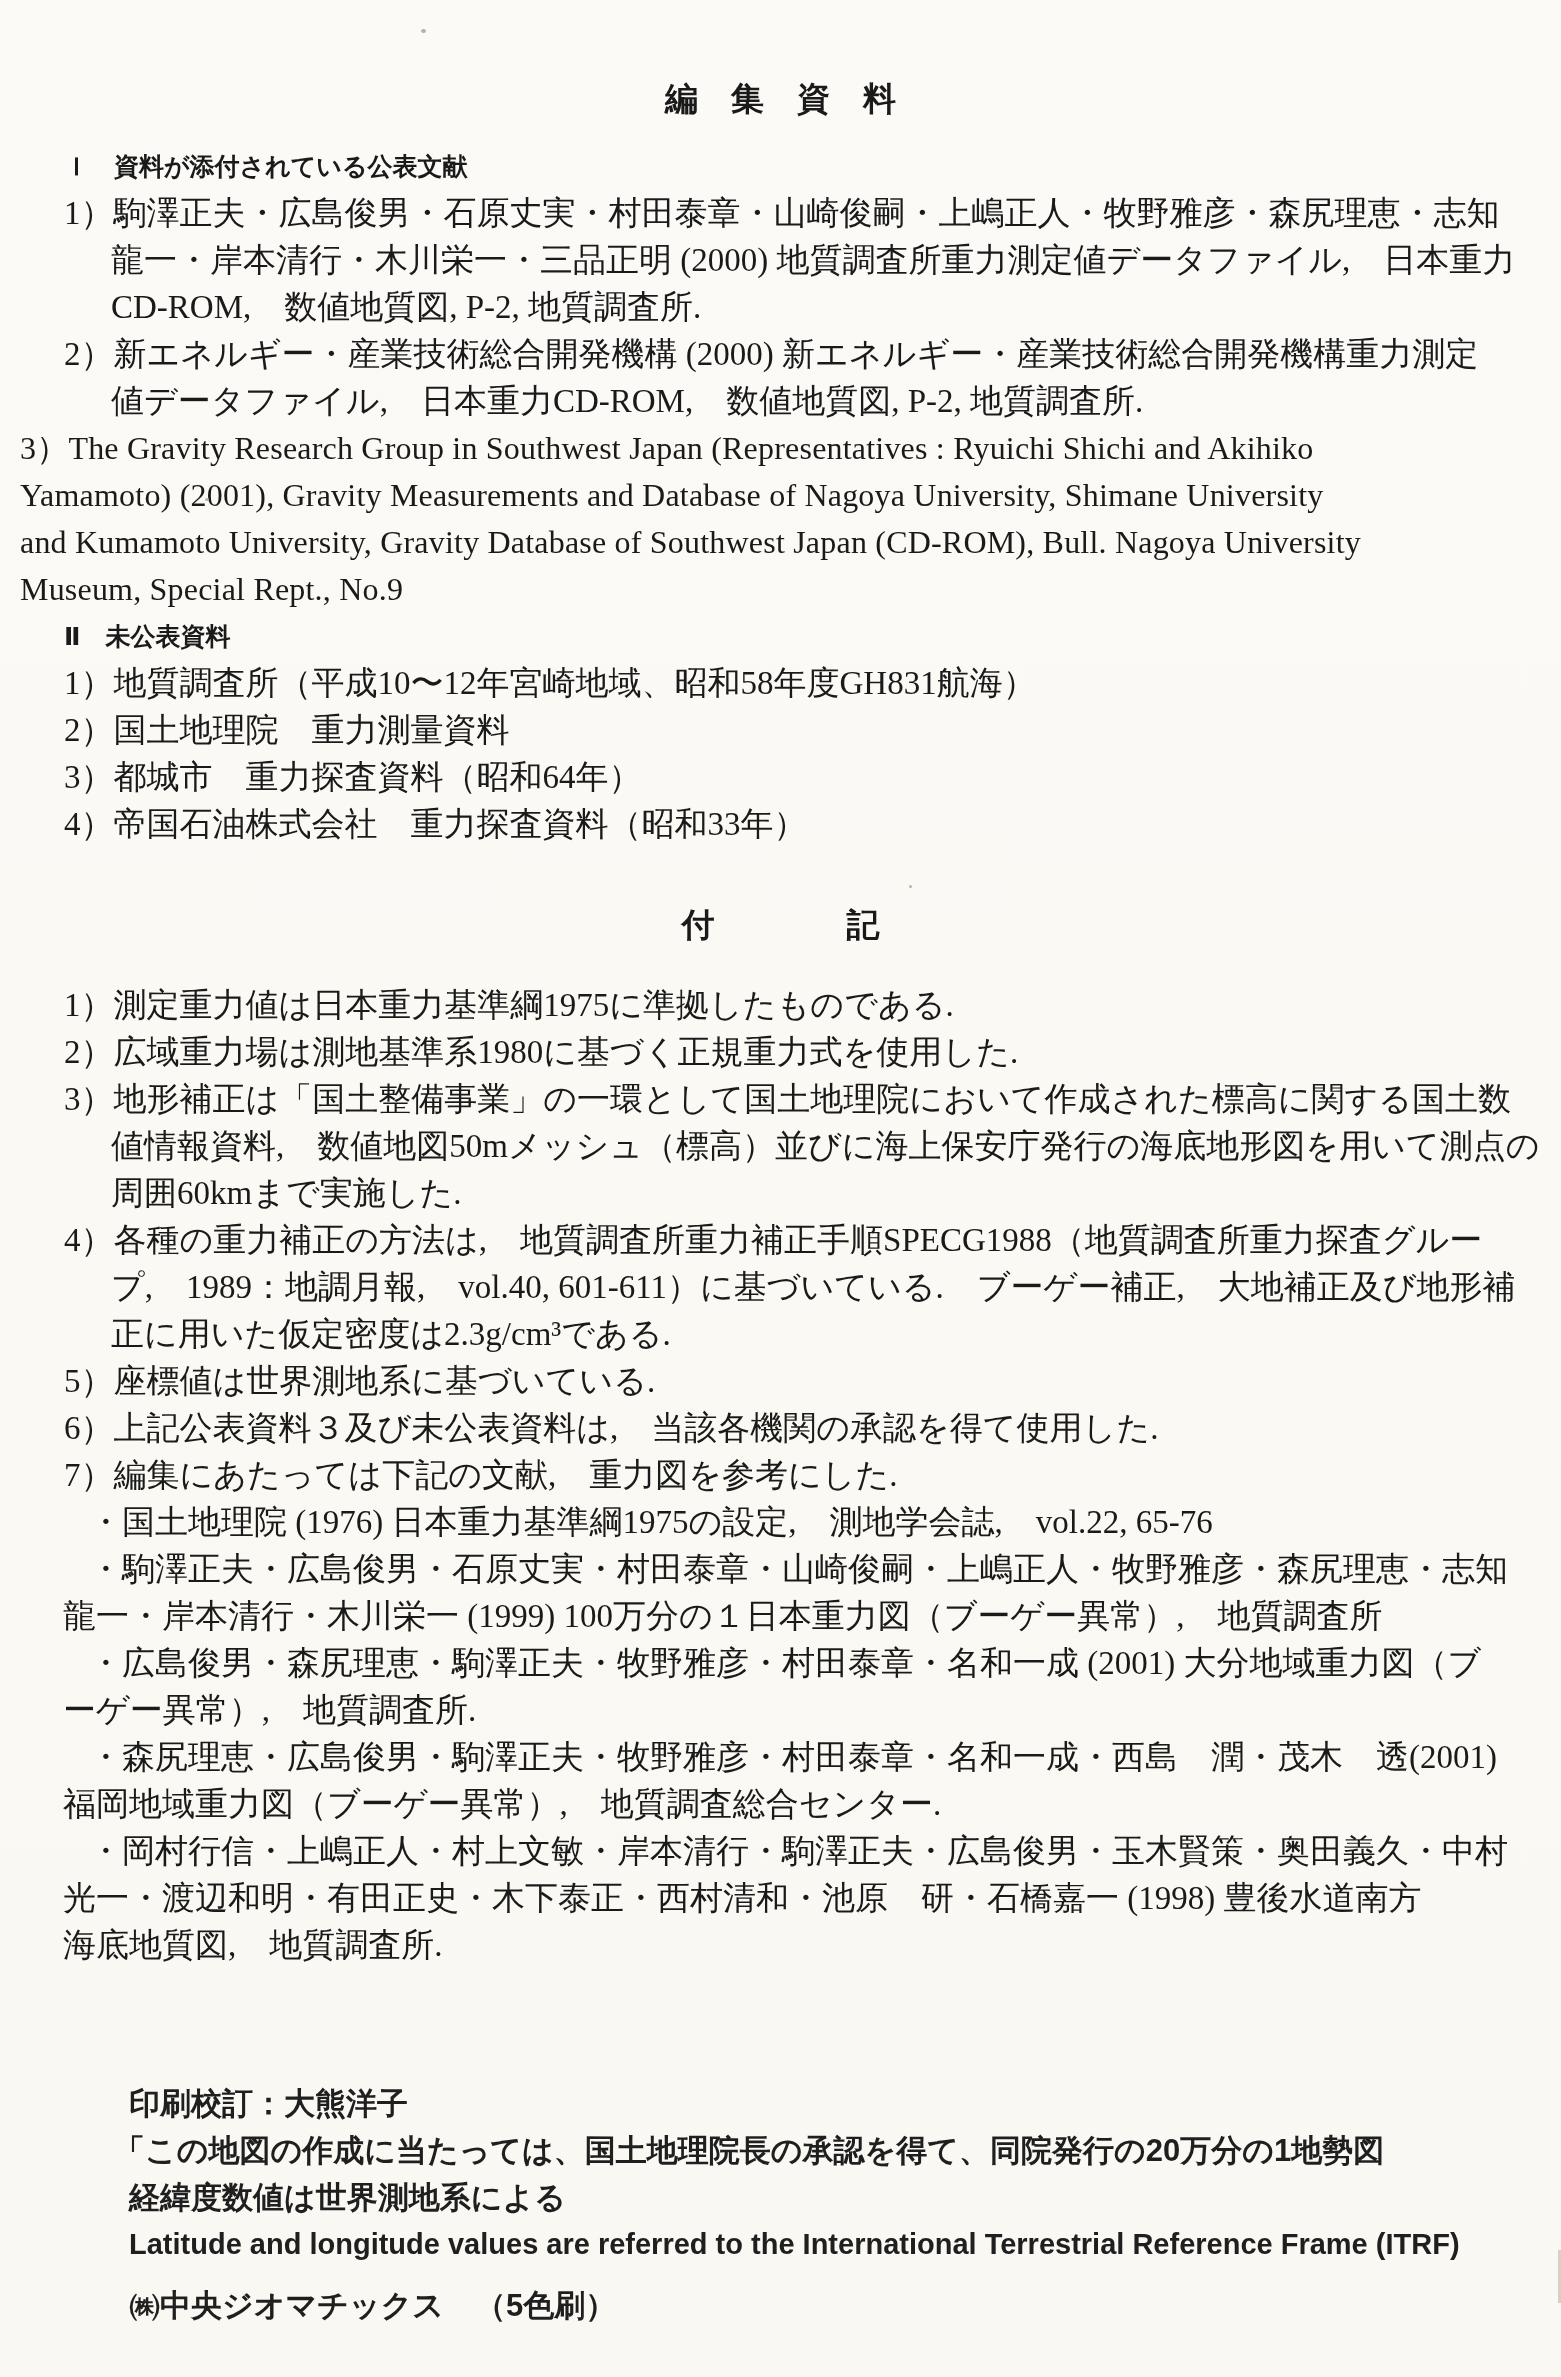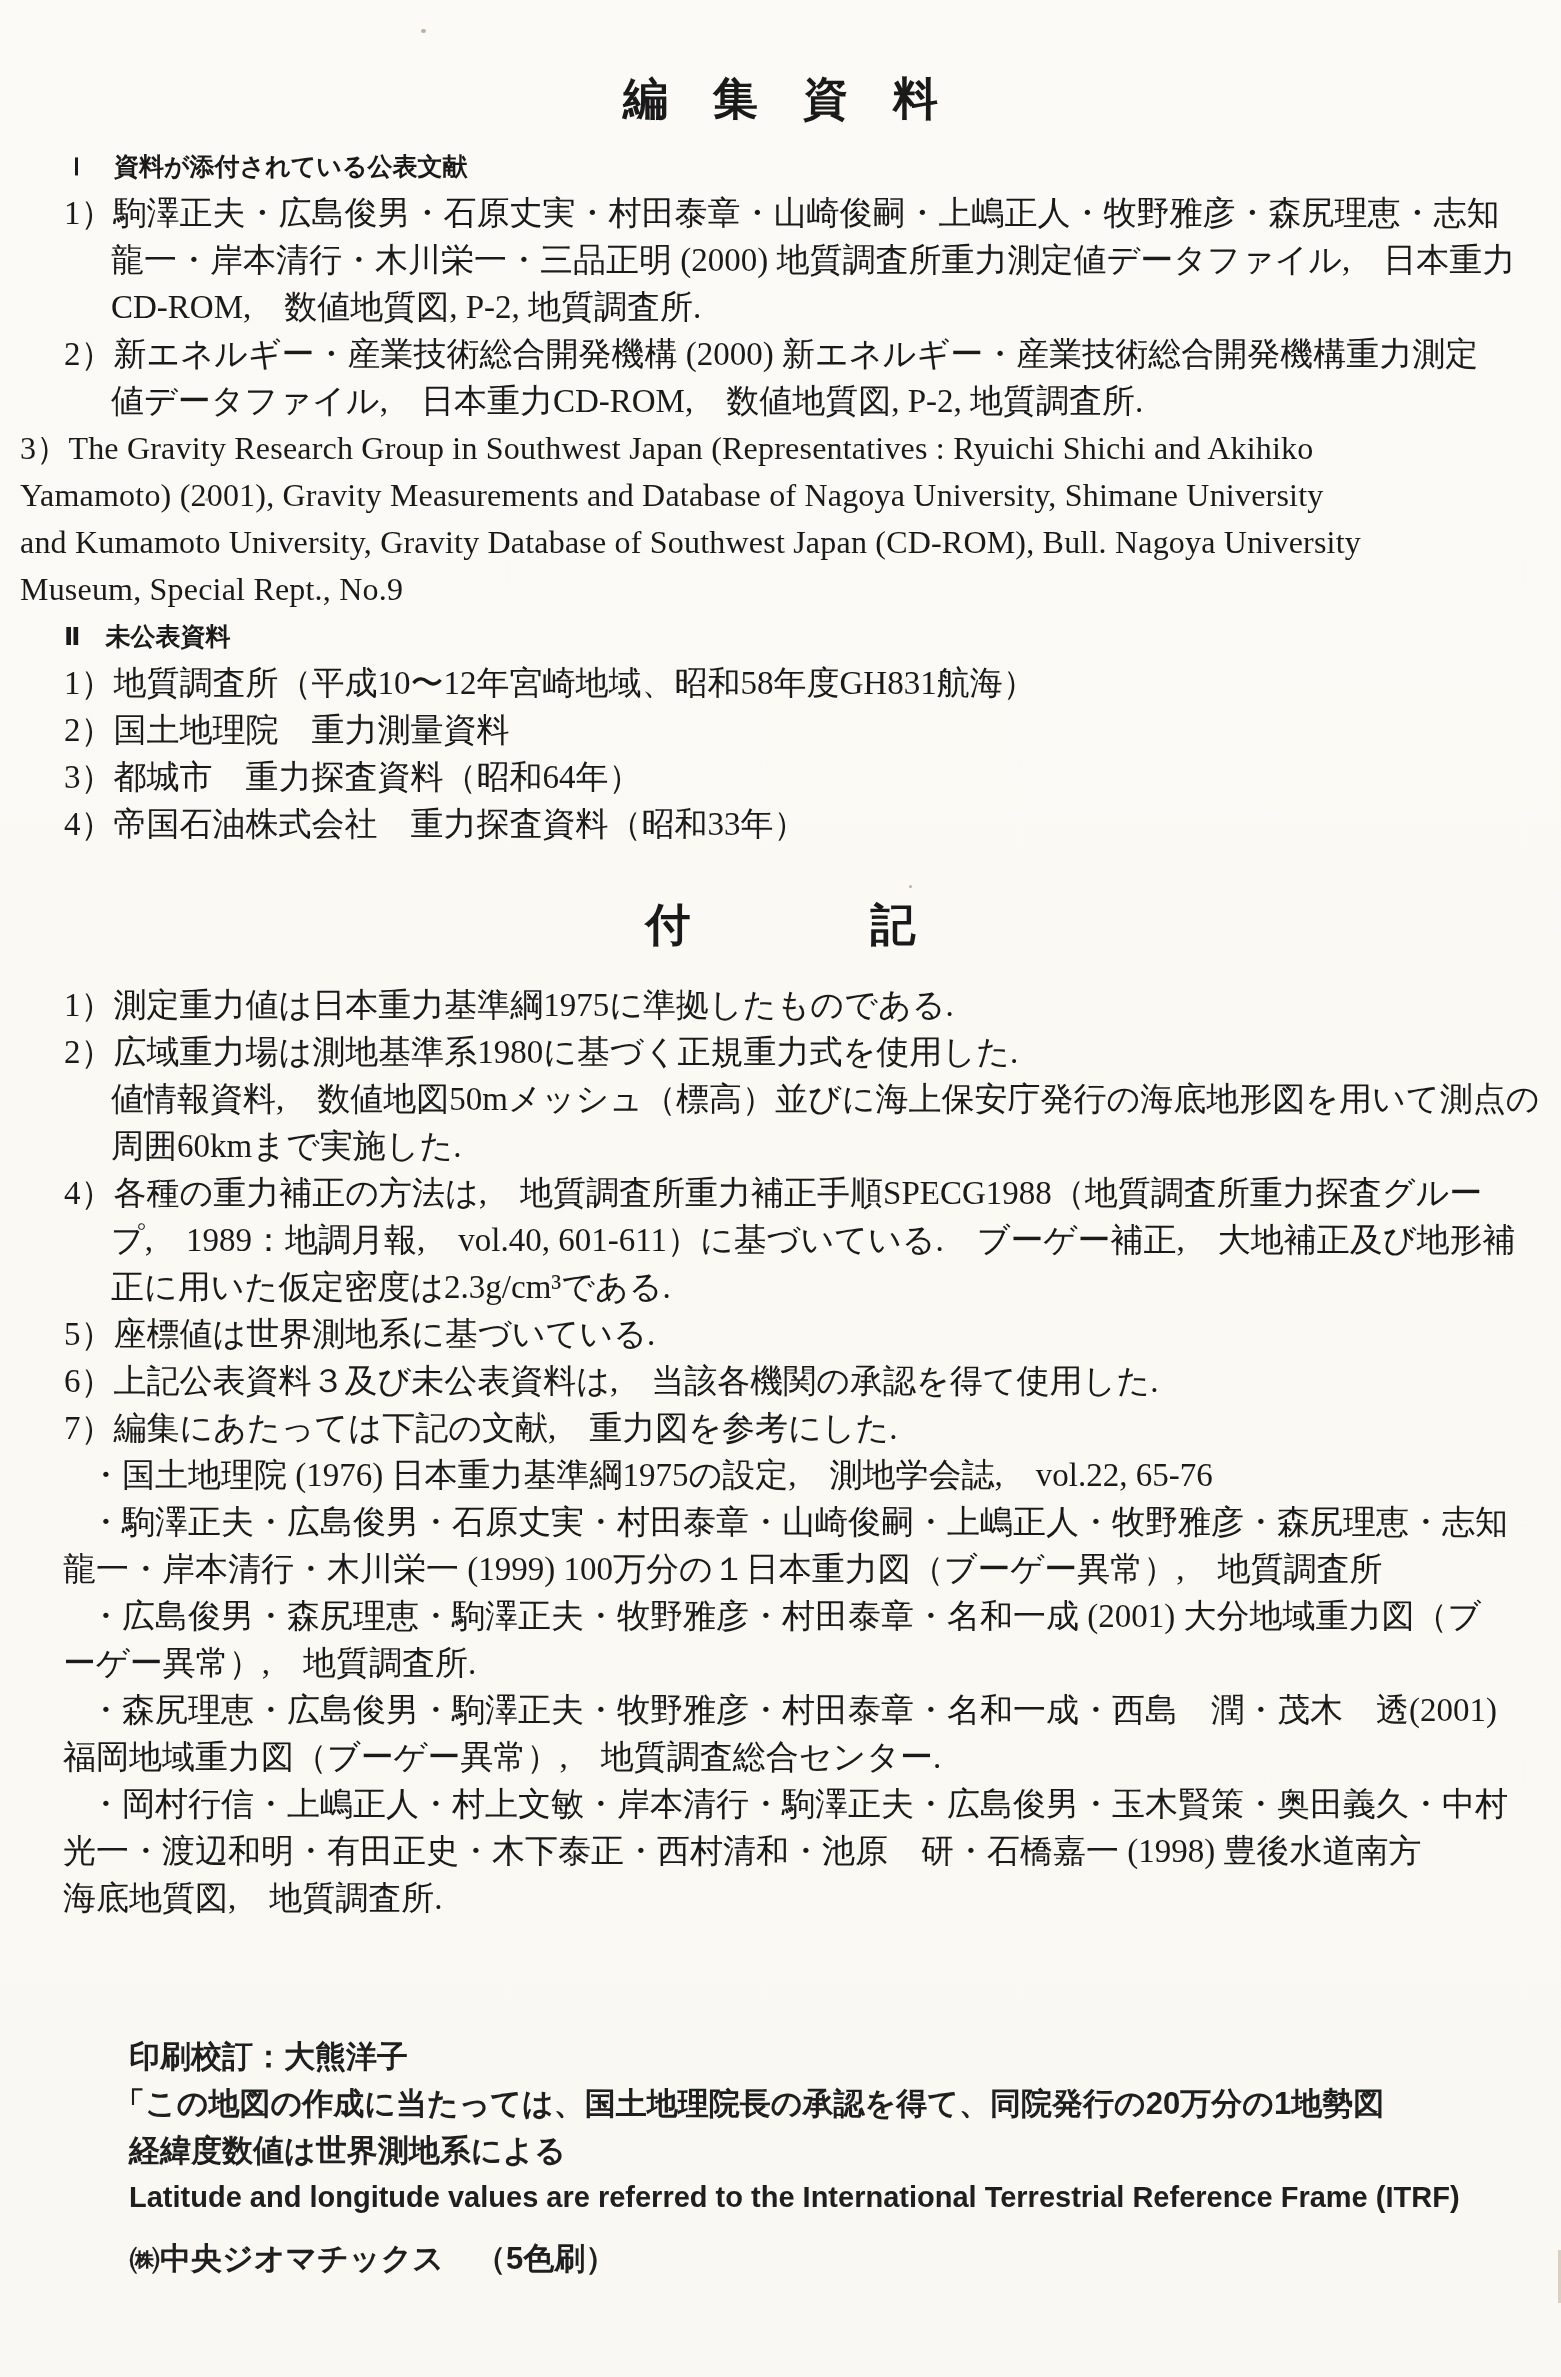--- a/index.html
+++ b/index.html
@@ -16,21 +16,21 @@
     padding-top: 75px;
     background: linear-gradient(180deg, #fbfaf6 0%, #faf9f4 55%, #f9f8f3 100%);
     color: #1a1a1a;
     font-family: "Liberation Serif", "DejaVu Serif", serif;
     overflow: hidden;
   }
   .doc-title {
     margin: 0;
     font-family: "Liberation Sans", "DejaVu Sans", sans-serif;
     font-weight: 700;
-    font-size: 45px;
+    font-size: 33px;
     line-height: 48px;
     text-align: center;
     white-space: pre;
   }
   .appendix-title { margin-top: 53px; }
   .section-heading {
     font-family: "Liberation Sans", "DejaVu Sans", sans-serif;
     font-weight: 700;
     font-size: 25px;
     line-height: 47px;
@@ -103,20 +103,21 @@
       <div class="line first">2）国土地理院　重力測量資料</div>
       <div class="line first">3）都城市　重力探査資料（昭和64年）</div>
       <div class="line first">4）帝国石油株式会社　重力探査資料（昭和33年）</div>
     </div>
 
   <h1 class="doc-title appendix-title">付　　　　記</h1>
 
   <div class="lines appendix-lines">
       <div class="line first">1）測定重力値は日本重力基準綱1975に準拠したものである.</div>
       <div class="line first">2）広域重力場は測地基準系1980に基づく正規重力式を使用した.</div>
+      <div class="line first">3）地形補正は「国土整備事業」の一環として国土地理院において作成された標高に関する国土数</div>
       <div class="line cont">値情報資料,　数値地図50mメッシュ（標高）並びに海上保安庁発行の海底地形図を用いて測点の</div>
       <div class="line cont">周囲60kmまで実施した.</div>
       <div class="line first">4）各種の重力補正の方法は,　地質調査所重力補正手順SPECG1988（地質調査所重力探査グルー</div>
       <div class="line cont">プ,　1989：地調月報,　vol.40, 601-611）に基づいている.　ブーゲー補正,　大地補正及び地形補</div>
       <div class="line cont">正に用いた仮定密度は2.3g/cm³である.</div>
       <div class="line first">5）座標値は世界測地系に基づいている.</div>
       <div class="line first">6）上記公表資料３及び未公表資料は,　当該各機関の承認を得て使用した.</div>
       <div class="line first">7）編集にあたっては下記の文献,　重力図を参考にした.</div>
       <div class="line bullet">・国土地理院 (1976) 日本重力基準綱1975の設定,　測地学会誌,　vol.22, 65-76</div>
       <div class="line bullet">・駒澤正夫・広島俊男・石原丈実・村田泰章・山崎俊嗣・上嶋正人・牧野雅彦・森尻理恵・志知</div>

